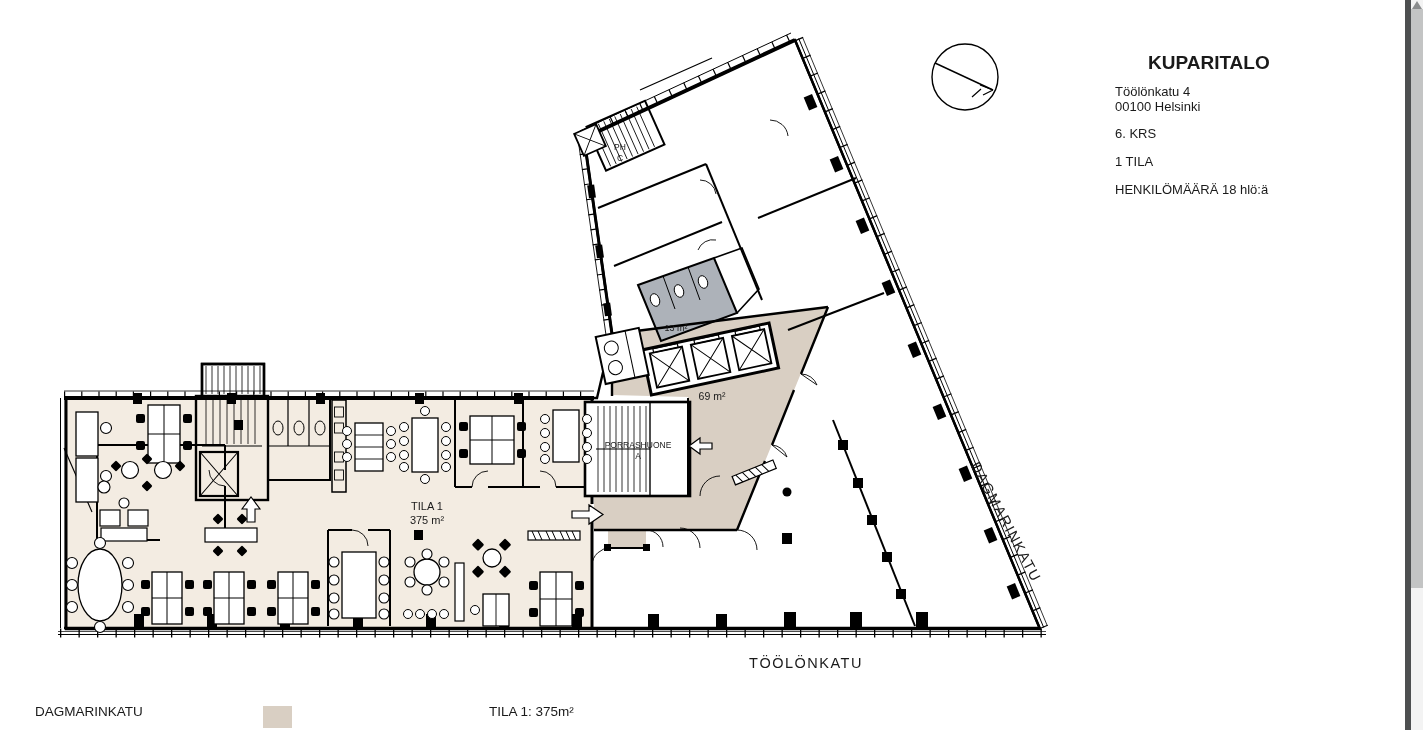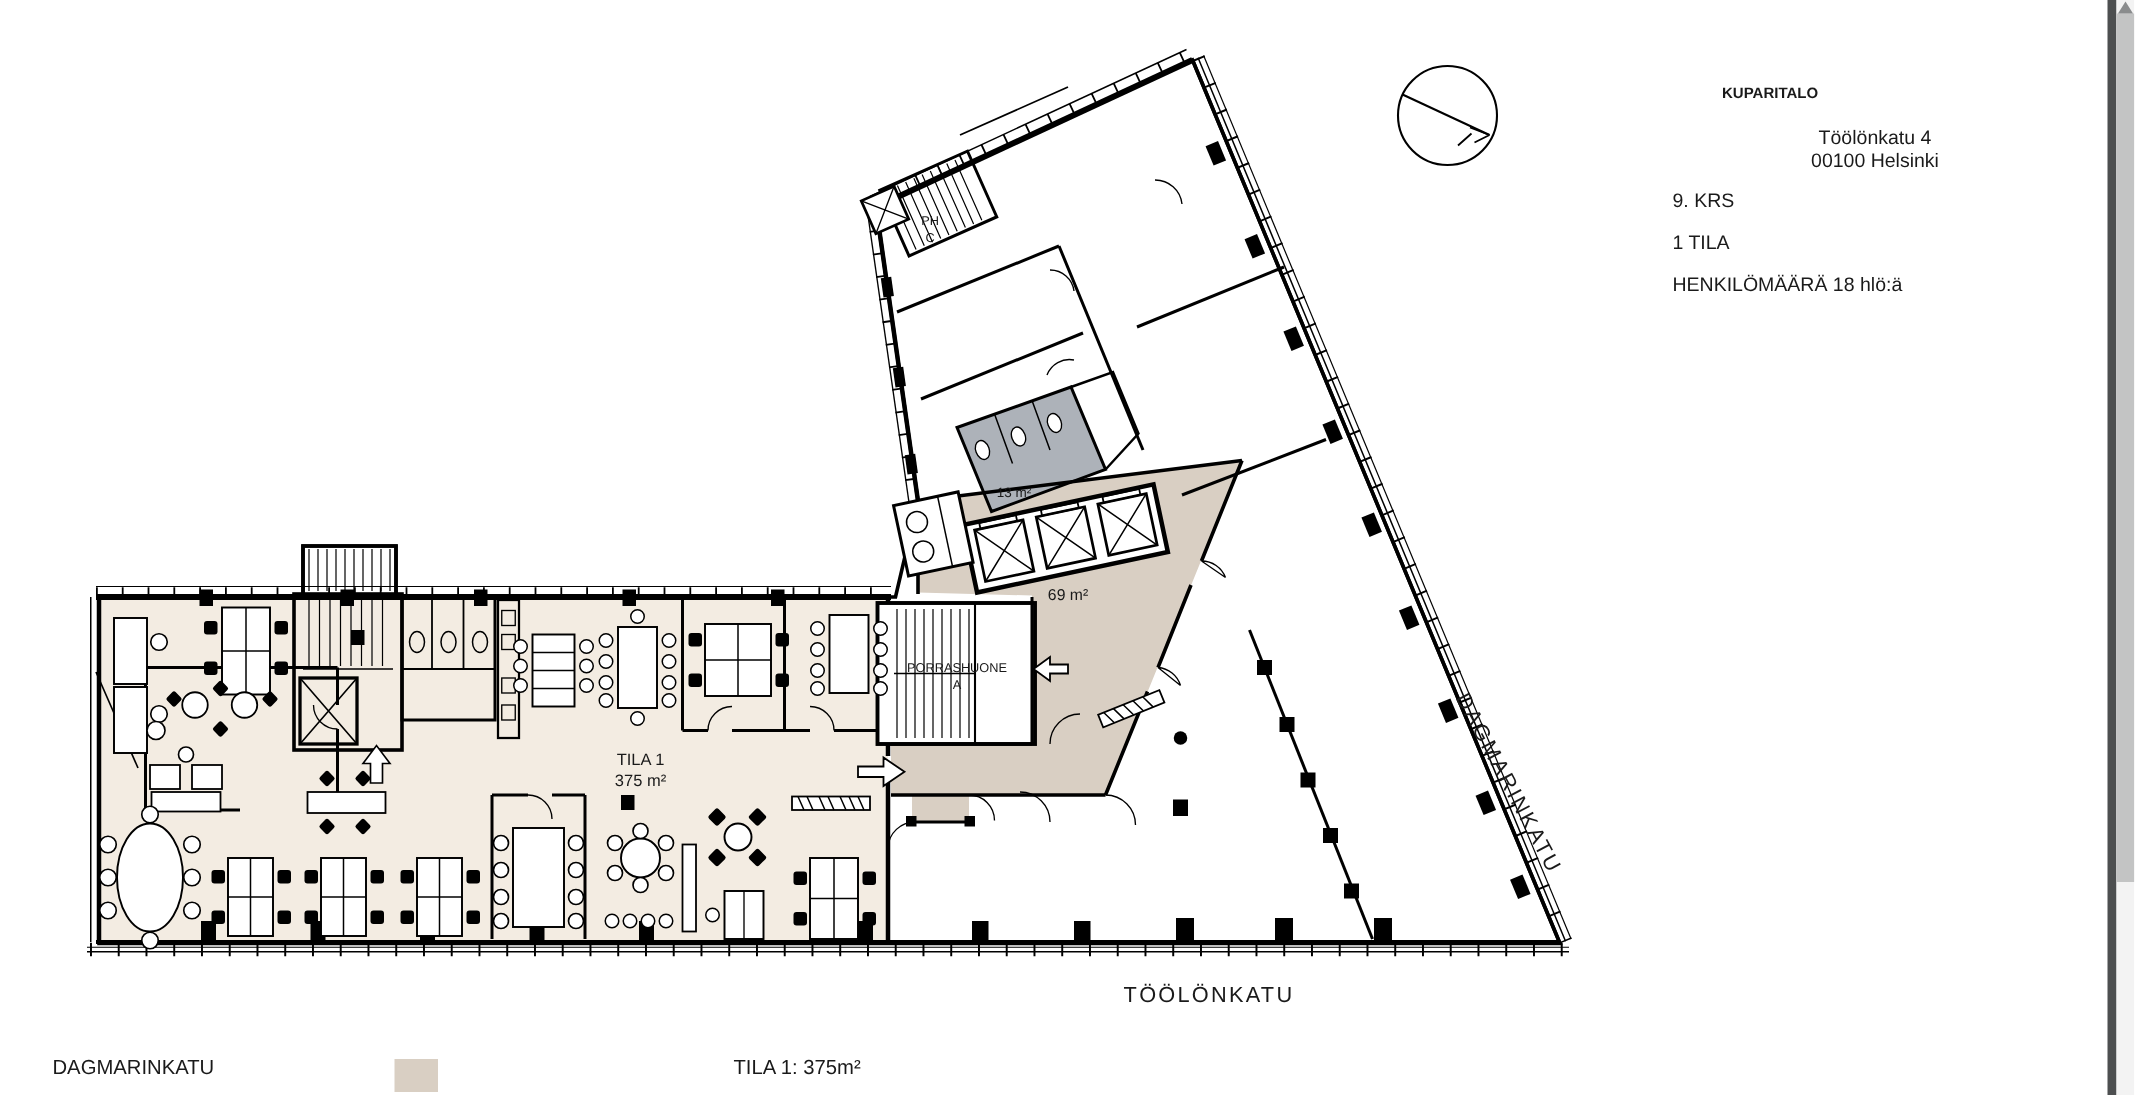--- a/index.html
+++ b/index.html
@@ -1,23 +1,23 @@
 <!DOCTYPE html>
 <html><head>
 <meta charset="utf-8">
 <style>
   html,body{margin:0;padding:0;background:#fff;}
   #screen{position:relative;width:1423px;height:730px;background:#ffffff;overflow:hidden;
           font-family:"Liberation Sans","DejaVu Sans",sans-serif;color:#1a1a1a;}
   #plan-svg{position:absolute;left:0;top:0;}
   
   #title-block{position:absolute;left:1115px;top:55px;width:270px;font-size:13px;line-height:15px;}
-  #title-block .bld{font-weight:bold;font-size:10px;margin:0 0 14px 0;padding-left:33px;}
+  #title-block .bld{font-weight:bold;font-size:19px;margin:0 0 14px 0;padding-left:33px;}
   #title-block p{margin:0 0 13px 0;}
-  #title-block .addr{margin-bottom:12px;text-align:center;}
+  #title-block .addr{margin-bottom:12px;}
   
   #legend-label{position:absolute;left:35px;top:704px;font-size:13.5px;}
   #legend-swatch{position:absolute;left:263px;top:706px;width:29px;height:22px;background:#d9cfc3;}
   #legend-tila{position:absolute;left:489px;top:704px;font-size:13.5px;text-align:right;}
   
   #sb-border{position:absolute;left:1405px;top:0;width:6px;height:730px;background:#4d4f50;}
   #sb-track{position:absolute;left:1411px;top:0;width:12px;height:730px;background:#f3f3f3;}
   #sb-thumb{position:absolute;left:1411px;top:9px;width:12px;height:579px;background:#c3c4c4;}
   #sb-up{position:absolute;left:1412px;top:1px;width:0;height:0;
          border-left:5px solid transparent;border-right:5px solid transparent;border-bottom:8px solid #8a8c8d;}
@@ -484,21 +484,21 @@
   <text x="806" y="668" font-size="14.5" letter-spacing="1.5" text-anchor="middle">TÖÖLÖNKATU</text>
   <text x="1006" y="527" font-size="14.5" letter-spacing="1.5" text-anchor="middle" transform="rotate(62 1006 522)">DAGMARINKATU</text>
 </svg>
 
   <div id="title-block">
     <p class="bld">KUPARITALO</p>
     <p class="addr">
       <span>Töölönkatu 4</span><br>
       <span>00100 Helsinki</span>
     </p>
-    <p>9. KRS</p>
+    <p>6. KRS</p>
     <p>1 TILA</p>
     <p>HENKILÖMÄÄRÄ 18 hlö:ä</p>
   </div>
 
   <div id="legend-label">DAGMARINKATU</div>
   <div id="legend-swatch"></div>
   <div id="legend-tila">TILA 1: 375m²</div>
 
   <div id="sb-border"></div>
   <div id="sb-track"></div>

